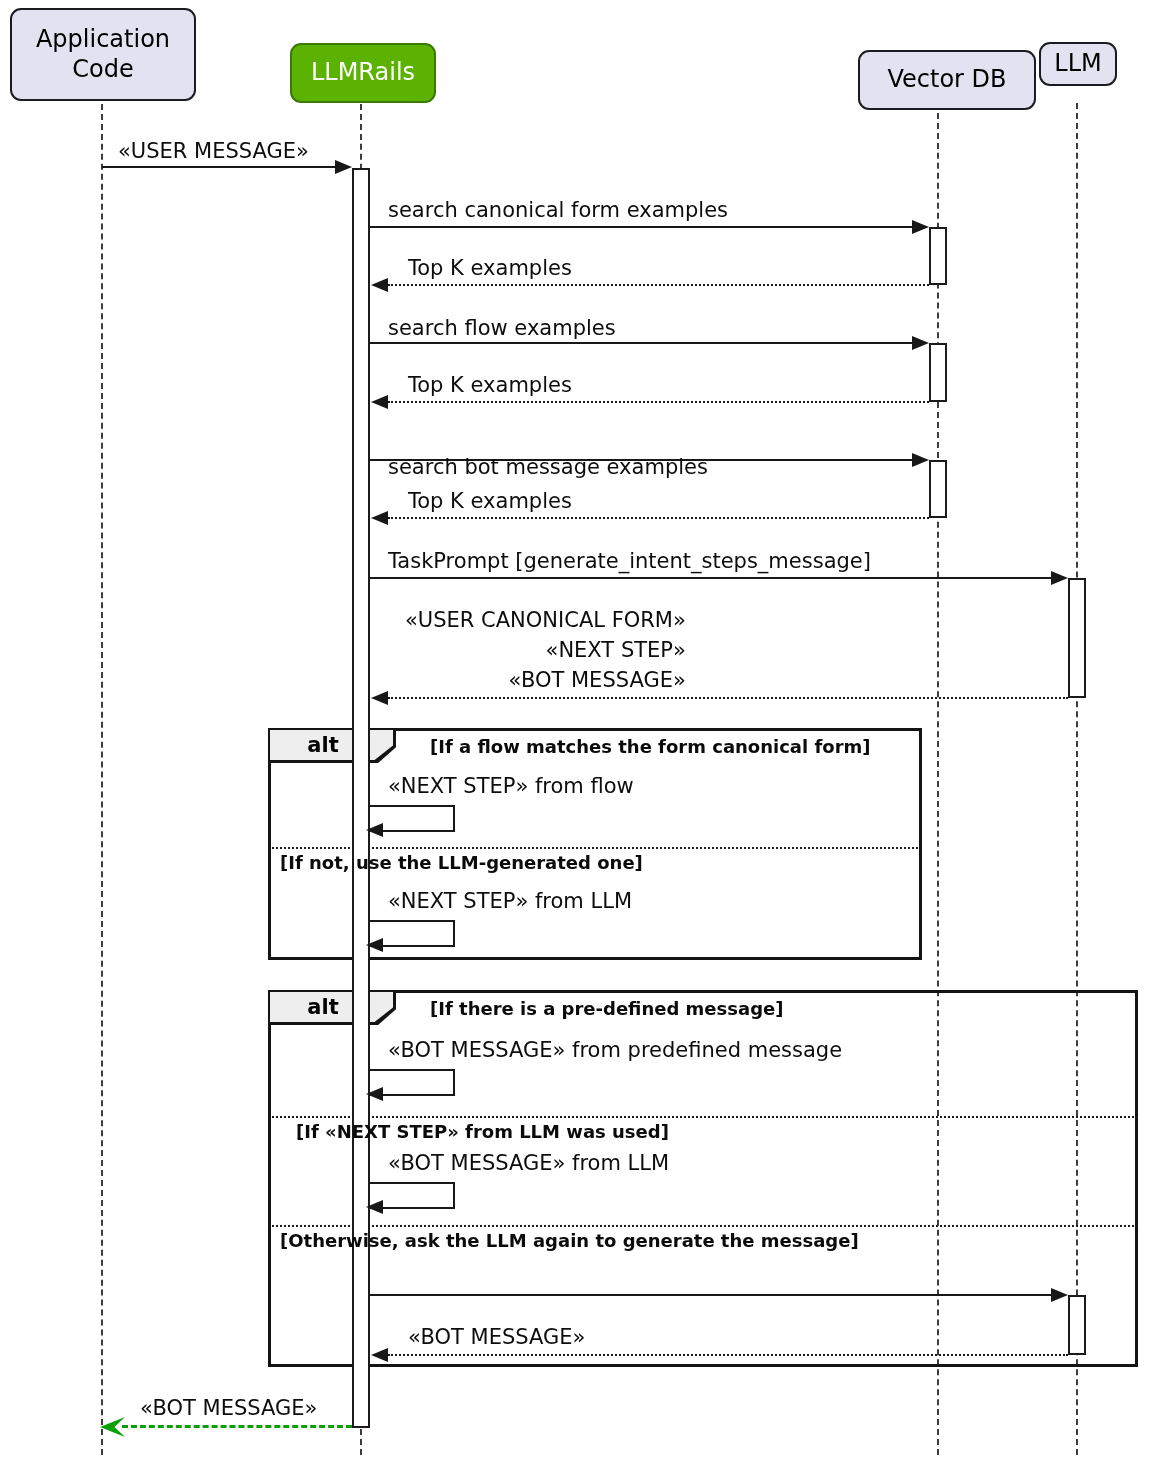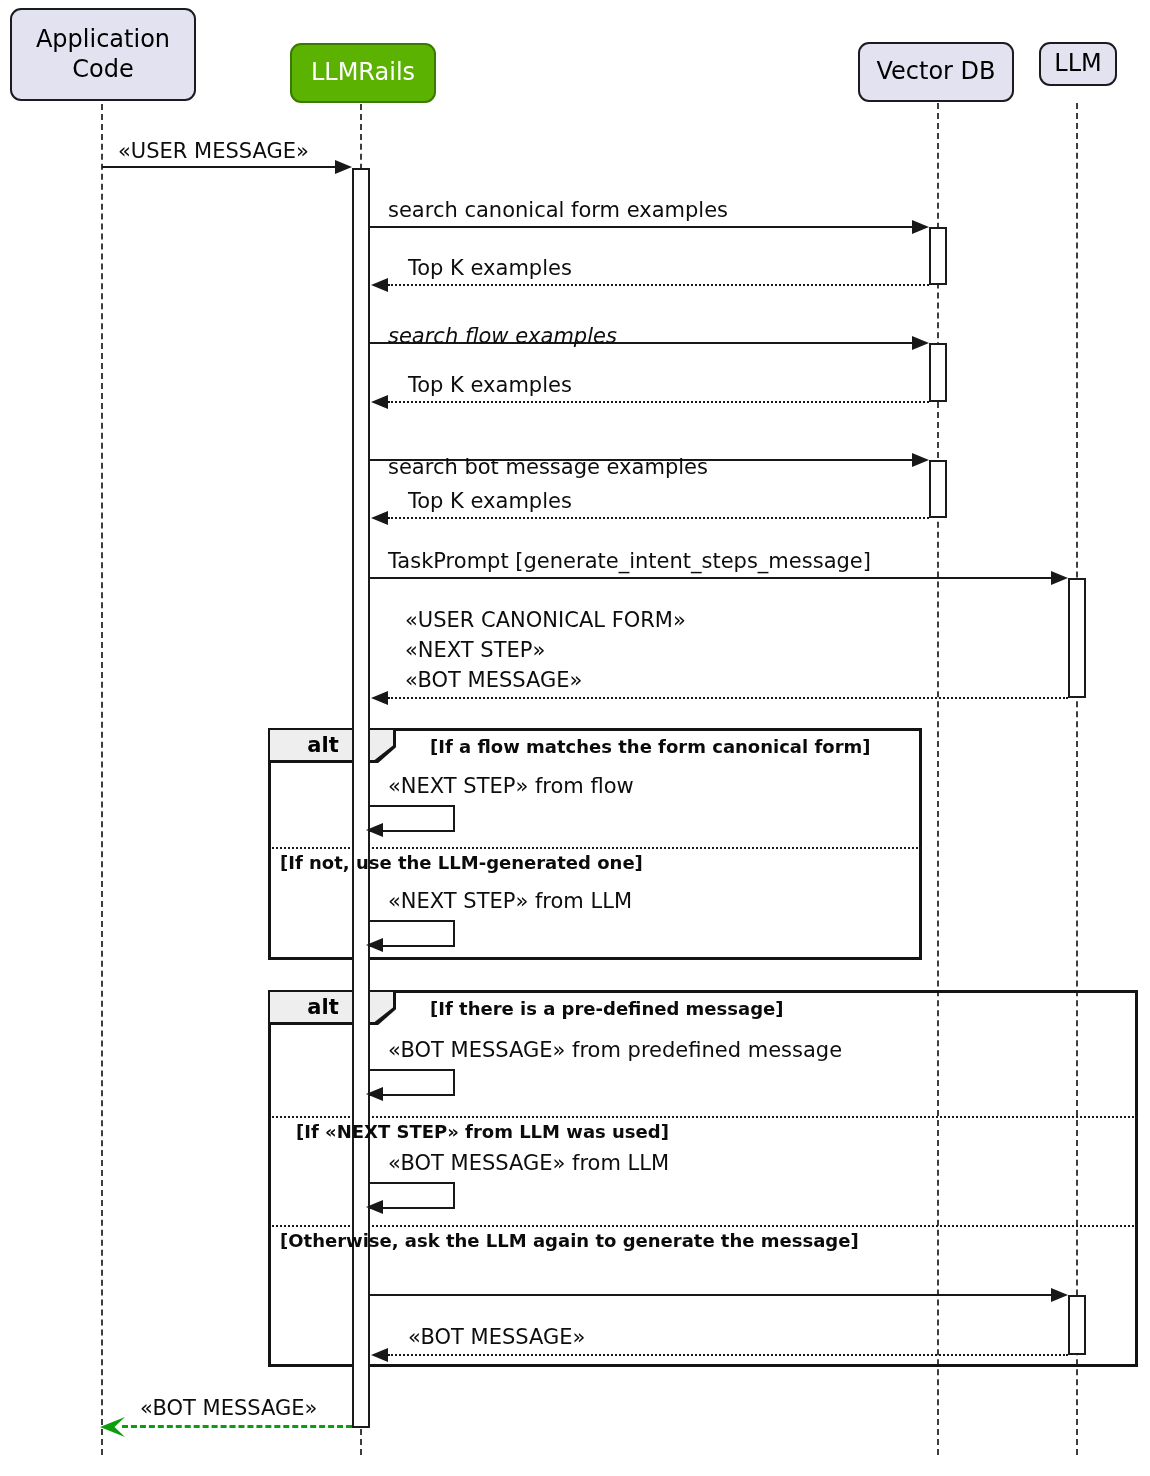--- a/index.html
+++ b/index.html
@@ -33,21 +33,21 @@
   .line.solid{border-top:2px solid #181818;}
   .line.dotted{border-top:2px dotted #181818;}
   .line.greendash{border-top:3px dashed #0A9E0A;}
   
   .head-r{position:absolute;width:0;height:0;border-top:7px solid transparent;border-bottom:7px solid transparent;border-left:17px solid #181818;z-index:5;}
   .head-l{position:absolute;width:0;height:0;border-top:7px solid transparent;border-bottom:7px solid transparent;border-right:17px solid #181818;z-index:5;}
   .head-green{position:absolute;width:25px;height:20px;background:#0A9E0A;clip-path:polygon(100% 0,0 50%,100% 100%,58% 50%);z-index:5;}
   
   .selfloop{position:absolute;width:85px;height:27px;border:2px solid #181818;border-left:none;box-sizing:border-box;z-index:5;}
   
-  .lbl{position:absolute;white-space:nowrap;font-size:21px;color:#0d0d0d;z-index:7;}
+  .lbl{position:absolute;white-space:nowrap;font-size:21px;color:#0d0d0d;z-index:7;text-align:right;}
   .lbl.ret3{line-height:30px;}
   
   .frame{position:absolute;border:3px solid #141414;box-sizing:border-box;background:transparent;z-index:3;}
   .divider{position:absolute;height:0;border-top:2px dotted #1a1a1a;z-index:3;}
   .alt-tab{position:absolute;width:128px;height:35px;z-index:4;}
   .alt-tab .outer{position:absolute;left:0;top:0;right:0;bottom:0;background:#141414;clip-path:polygon(0 0,100% 0,100% 55%,86% 100%,0 100%);}
   .alt-tab .inner{position:absolute;left:2px;top:2px;right:3px;bottom:3px;background:#EEEEEE;clip-path:polygon(0 0,100% 0,100% 52%,85% 100%,0 100%);}
   .alt-tab .op{position:absolute;left:0;top:1px;width:110px;height:32px;display:flex;align-items:center;justify-content:center;font-weight:700;font-size:21px;color:#000;}
   .lbl.guard{font-weight:700;font-size:18px;color:#0b0b0b;}
 </style>
@@ -95,21 +95,21 @@
   <div class="head-r" style="left:335px;top:160px;"></div>
 
   <div class="lbl" style="left:388px;top:198px;">search canonical form examples</div>
   <div class="line solid" style="left:370px;top:226px;width:543px;"></div>
   <div class="head-r" style="left:912px;top:220px;"></div>
 
   <div class="lbl" style="left:408px;top:256px;">Top K examples</div>
   <div class="line dotted" style="left:388px;top:284px;width:541px;"></div>
   <div class="head-l" style="left:371px;top:278px;"></div>
 
-  <div class="lbl" style="left:388px;top:324px;font-style:italic;">search flow examples</div>
+  <div class="lbl" style="left:388px;top:316px;">search flow examples</div>
   <div class="line solid" style="left:370px;top:342px;width:543px;"></div>
   <div class="head-r" style="left:912px;top:336px;"></div>
 
   <div class="lbl" style="left:408px;top:373px;">Top K examples</div>
   <div class="line dotted" style="left:388px;top:401px;width:541px;"></div>
   <div class="head-l" style="left:371px;top:395px;"></div>
 
   <div class="lbl" style="left:388px;top:431px;margin-top:24px;">search bot message examples</div>
   <div class="line solid" style="left:370px;top:459px;width:543px;"></div>
   <div class="head-r" style="left:912px;top:453px;"></div>
@@ -156,20 +156,20 @@
   <div class="lbl" style="left:140px;top:1396px;">«BOT MESSAGE»</div>
   <div class="line greendash" style="left:122px;top:1425px;width:230px;"></div>
   <div class="head-green" style="left:100px;top:1417px;"></div>
 
   <div class="participant" style="left:10px;top:8px;width:186px;height:93px;padding:0 12px;">
     <span>Application Code</span>
   </div>
   <div class="participant green" style="left:290px;top:43px;width:146px;height:60px;">
     <span>LLMRails</span>
   </div>
-  <div class="participant" style="left:858px;top:42px;width:156px;height:60px;">
+  <div class="participant" style="left:858px;top:50px;width:178px;height:60px;">
     <span>Vector DB</span>
   </div>
   <div class="participant" style="left:1039px;top:42px;width:78px;height:44px;">
     <span>LLM</span>
   </div>
 
 </div>
 
 </body></html>

